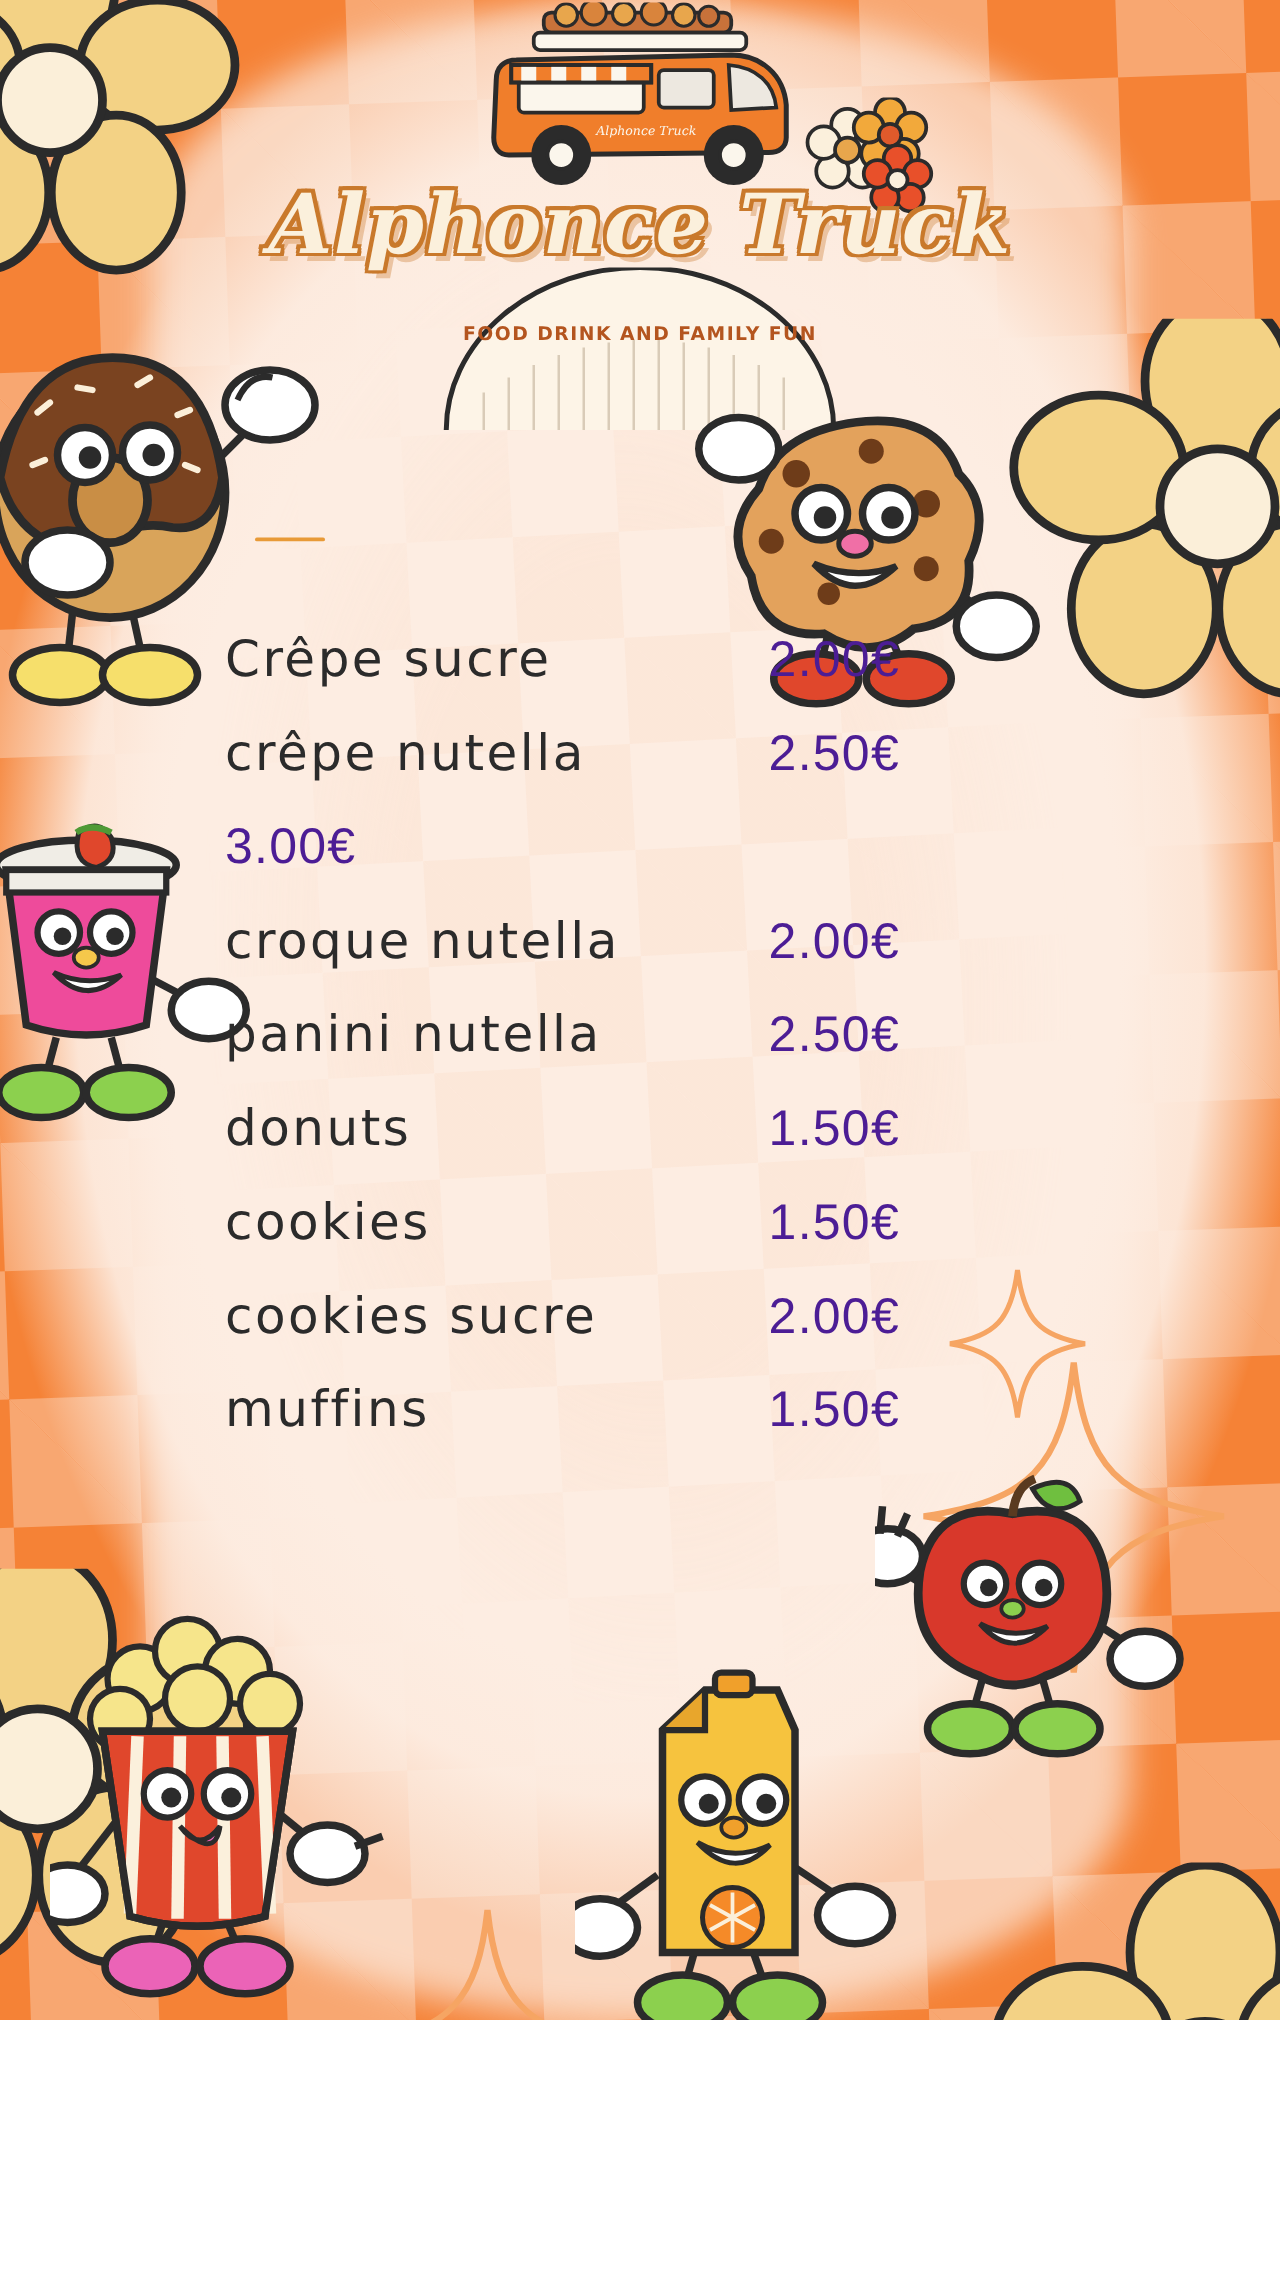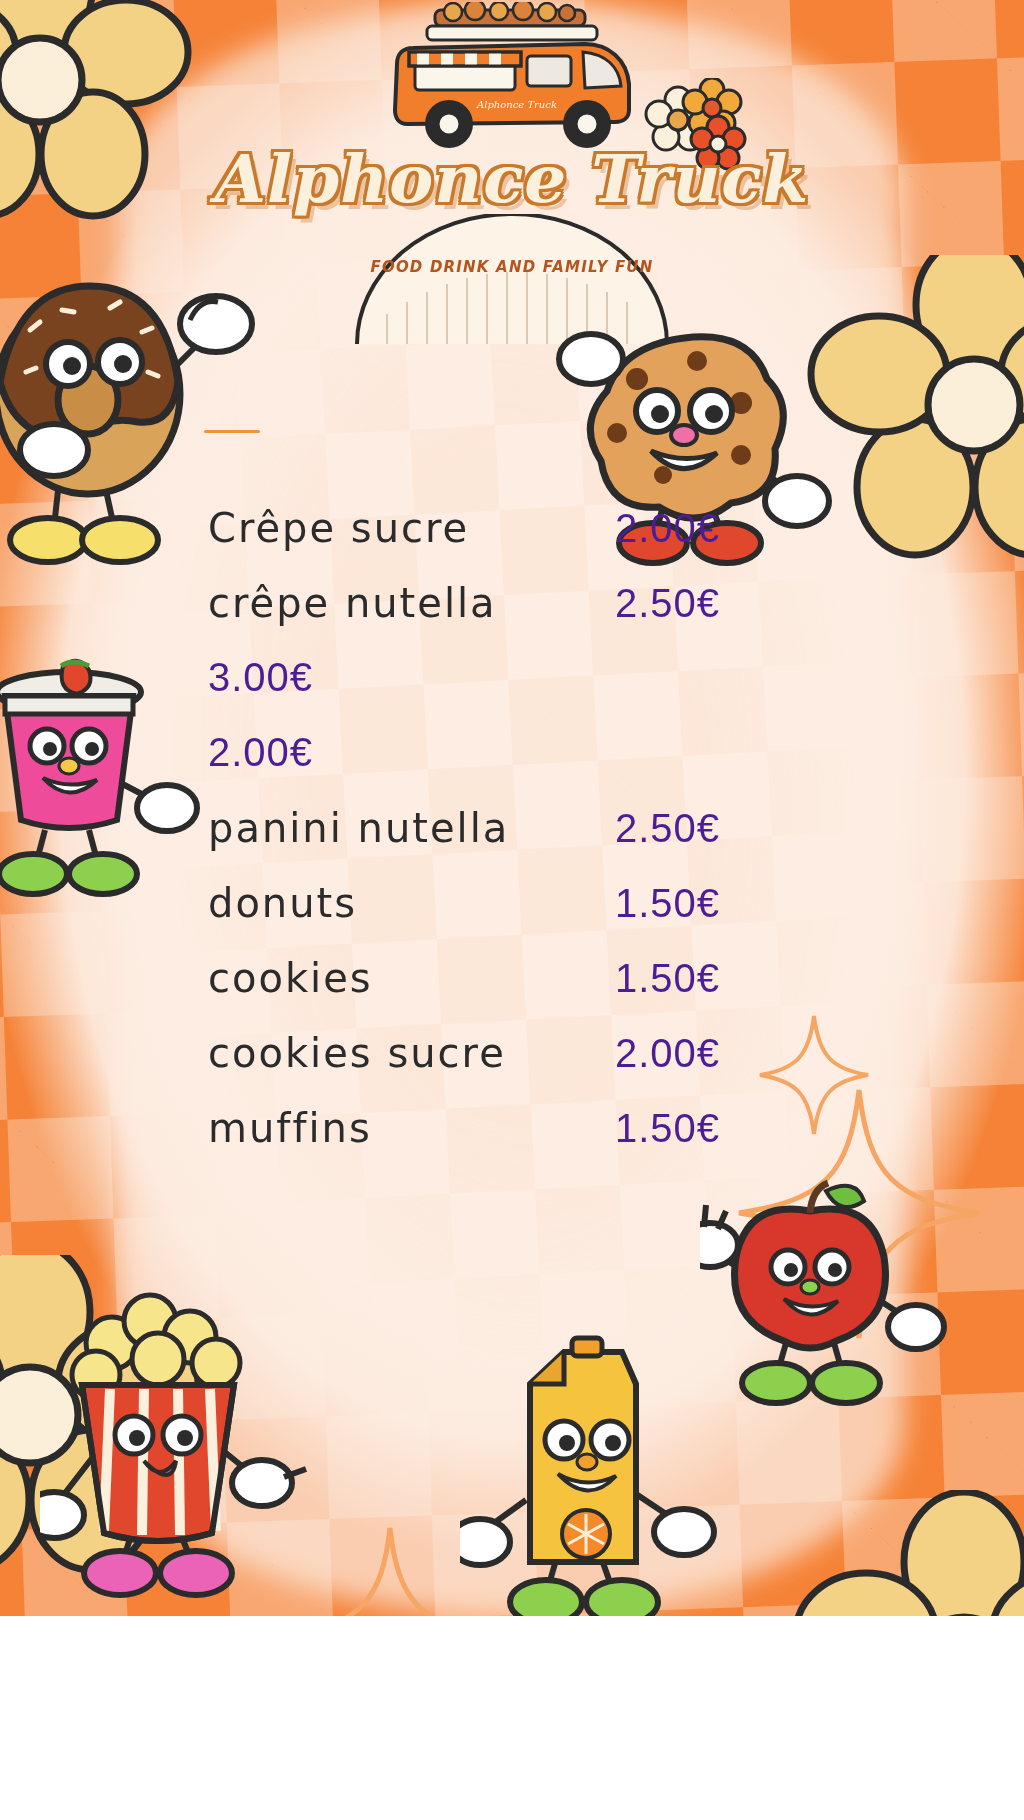--- a/index.html
+++ b/index.html
@@ -112,21 +112,20 @@
     position: absolute;
     left: 50%;
     top: 258px;
     transform: translateX(-50%);
     font-family: "DejaVu Sans", sans-serif;
     font-weight: bold;
     font-size: 15px;
     letter-spacing: 1.2px;
     color: #B4551F;
     white-space: nowrap;
-    font-style: italic;
   }
   .arc {
     position: absolute;
     left: 50%;
     top: 214px;
     transform: translateX(-50%);
     width: 330px;
     height: 140px;
   }
 
@@ -155,21 +154,20 @@
     position: absolute;
     left: 180px;
     top: 505px;
     width: 540px;
   }
   .menu-row {
     display: flex;
     align-items: baseline;
     justify-content: space-between;
     height: 75px;
-    margin-left: 28px;
   }
   .menu-item {
     font-family: "DejaVu Sans", sans-serif;
     font-size: 40px;
     letter-spacing: 2px;
     color: #2B2B2B;
     white-space: nowrap;
   }
   .menu-price {
     font-family: Liberation Sans, sans-serif;
@@ -600,20 +598,21 @@
     <div class="menu-row">
       <span class="menu-item">crêpe nutella</span>
       <span class="menu-price">2.50€</span>
     </div>
 
     <div class="menu-row">
       <span class="menu-price">3.00€</span>
     </div>
 
     <div class="menu-row">
+      <span class="menu-item">croque nutella</span>
       <span class="menu-price">2.00€</span>
     </div>
 
     <div class="menu-row">
       <span class="menu-item">panini nutella</span>
       <span class="menu-price">2.50€</span>
     </div>
 
     <div class="menu-row">
       <span class="menu-item">donuts</span>

